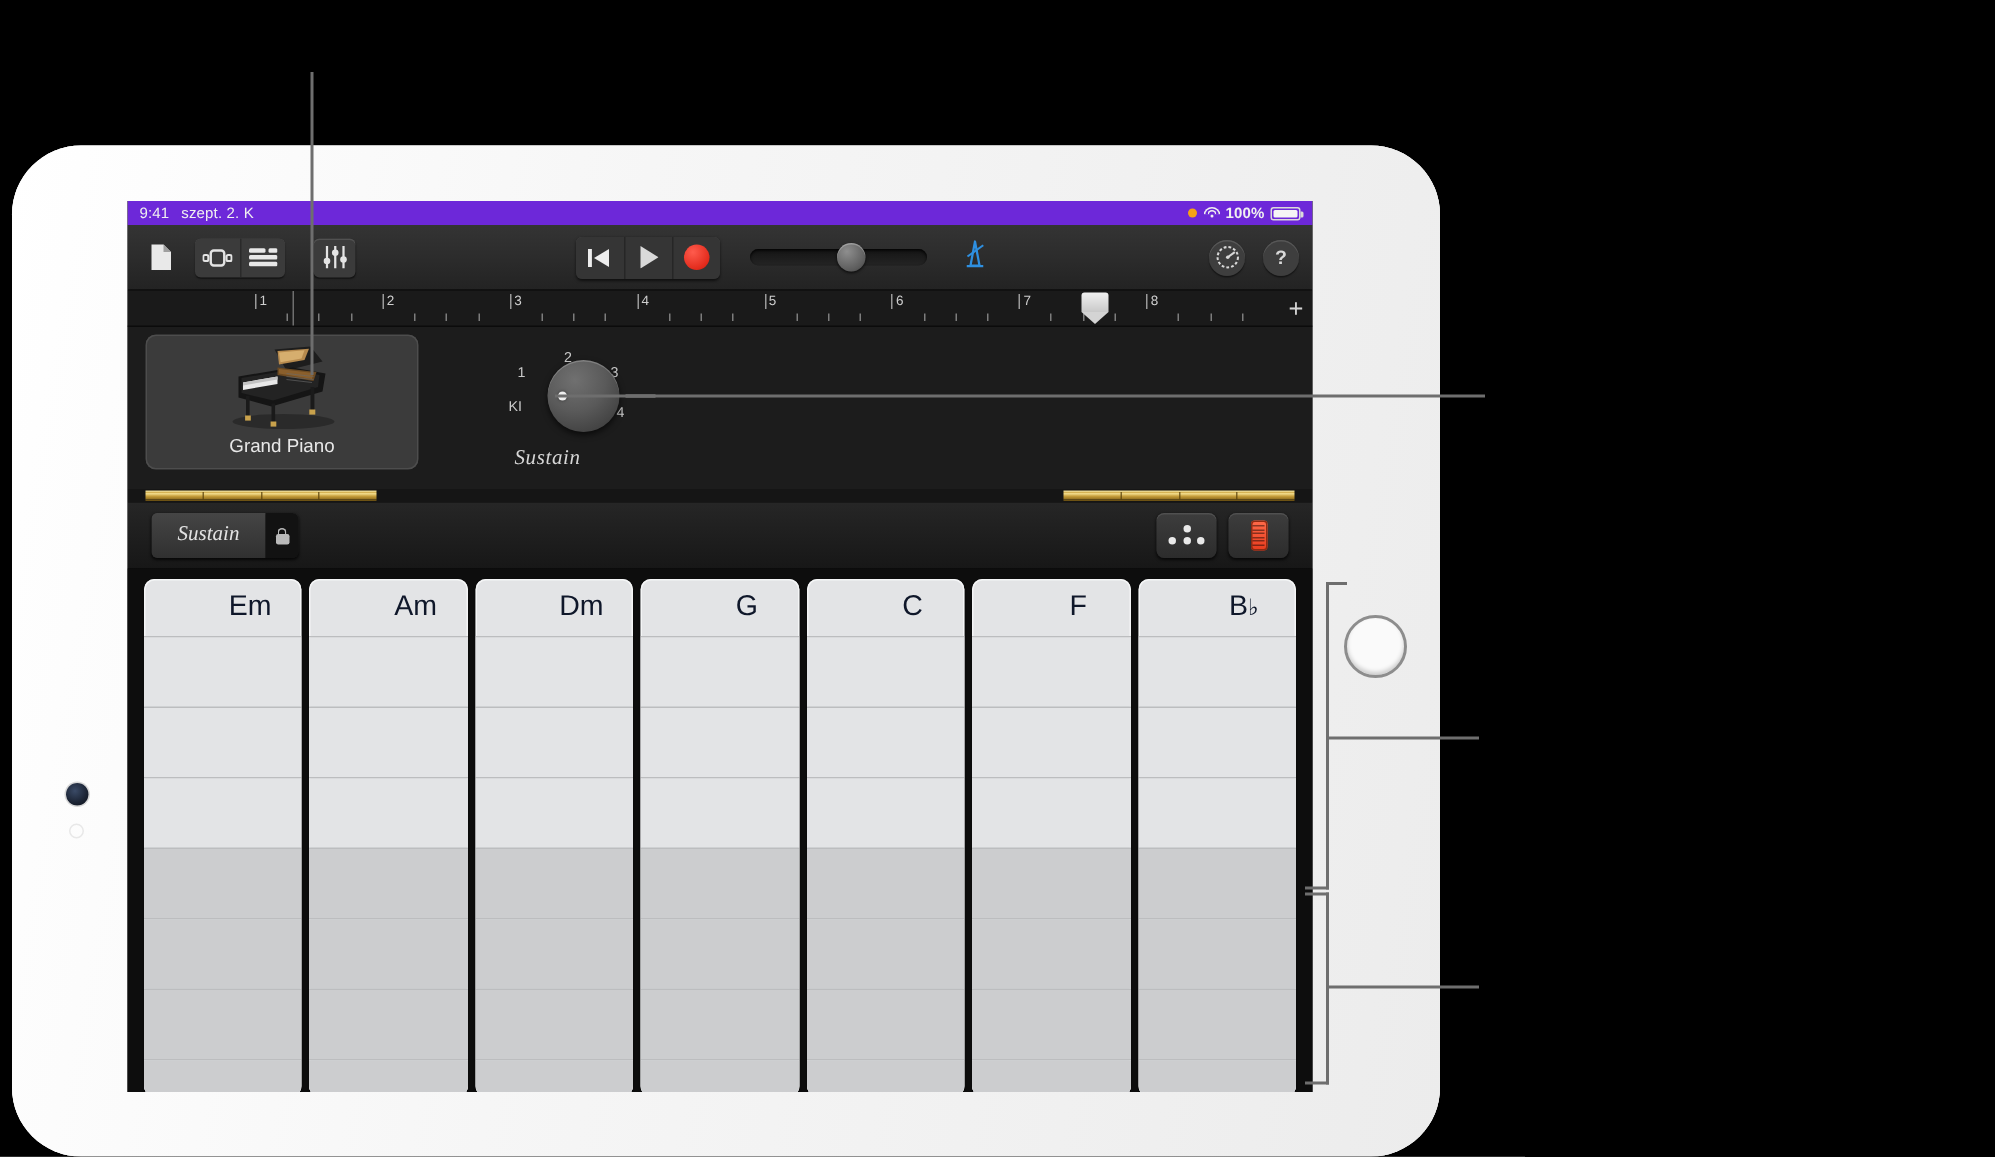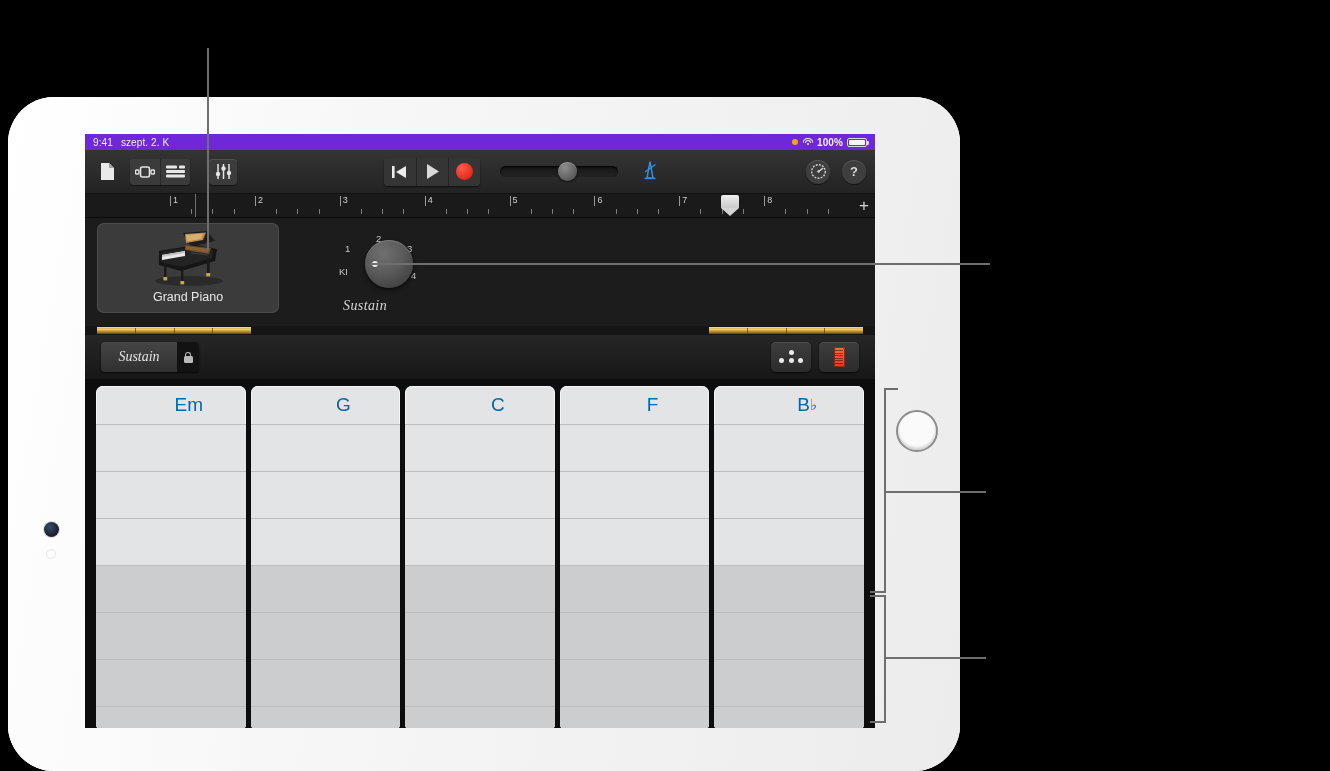--- a/index.html
+++ b/index.html
@@ -178,21 +178,21 @@
                display:flex; flex-direction:column; justify-content:space-evenly; padding:1.5px 1.5px; }
   .fader-ico u { display:block; height:1.2px; background:rgba(0,0,0,.45); }
 
   
   #chords { position:relative; height:auto; flex:1; background:#0d0d0d;
             display:flex; gap:5px; padding:7px 11px 9px 11px; }
   #chords-wrap { position:relative; height:361px; background:#0d0d0d; }
   .strip { flex:1; border-radius:7px; overflow:hidden; position:relative;
            background:#e3e4e6; box-shadow: inset 0 0 0 1px #f4f5f6, 0 1px 1px rgba(0,0,0,.6); }
   .strip .name { height:38px; display:flex; align-items:center; justify-content:center;
-                 font-size:19px; color:#0369a1;padding-left:36px; }
+                 font-size:19px; color:#0f172a;padding-left:36px; }
   .strip .seg-line { height:1px; background:#bcbdbf; }
   .strip .cell { background:#e3e4e6; }
   .strip .cell.lower { background:#cccdcf; }
   .flat { font-size:15px; vertical-align:2px; }
 
   
   .ann { position:absolute; background:#6e6e6e; z-index:70; }
 </style>
 </head>
 <body>
@@ -487,20 +487,54 @@
               <div class="seg-line"></div>
               <div class="cell lower" style="height: 46px;"></div>
               <div class="seg-line"></div>
               <div class="cell lower" style="height: 46px;"></div>
               <div class="seg-line"></div>
               <div class="cell lower" style="height: 46px;"></div>
               <div class="seg-line"></div>
               <div class="cell lower" style="height: 46px;"></div>
             </div>
             <div class="strip">
+              <div class="name">Am</div>
+              <div class="seg-line"></div>
+              <div class="cell" style="height: 46px;"></div>
+              <div class="seg-line"></div>
+              <div class="cell" style="height: 46px;"></div>
+              <div class="seg-line"></div>
+              <div class="cell" style="height: 46px;"></div>
+              <div class="seg-line"></div>
+              <div class="cell lower" style="height: 46px;"></div>
+              <div class="seg-line"></div>
+              <div class="cell lower" style="height: 46px;"></div>
+              <div class="seg-line"></div>
+              <div class="cell lower" style="height: 46px;"></div>
+              <div class="seg-line"></div>
+              <div class="cell lower" style="height: 46px;"></div>
+            </div>
+            <div class="strip">
+              <div class="name">Dm</div>
+              <div class="seg-line"></div>
+              <div class="cell" style="height: 46px;"></div>
+              <div class="seg-line"></div>
+              <div class="cell" style="height: 46px;"></div>
+              <div class="seg-line"></div>
+              <div class="cell" style="height: 46px;"></div>
+              <div class="seg-line"></div>
+              <div class="cell lower" style="height: 46px;"></div>
+              <div class="seg-line"></div>
+              <div class="cell lower" style="height: 46px;"></div>
+              <div class="seg-line"></div>
+              <div class="cell lower" style="height: 46px;"></div>
+              <div class="seg-line"></div>
+              <div class="cell lower" style="height: 46px;"></div>
+            </div>
+            <div class="strip">
               <div class="name">G</div>
               <div class="seg-line"></div>
               <div class="cell" style="height: 46px;"></div>
               <div class="seg-line"></div>
               <div class="cell" style="height: 46px;"></div>
               <div class="seg-line"></div>
               <div class="cell" style="height: 46px;"></div>
               <div class="seg-line"></div>
               <div class="cell lower" style="height: 46px;"></div>
               <div class="seg-line"></div>

